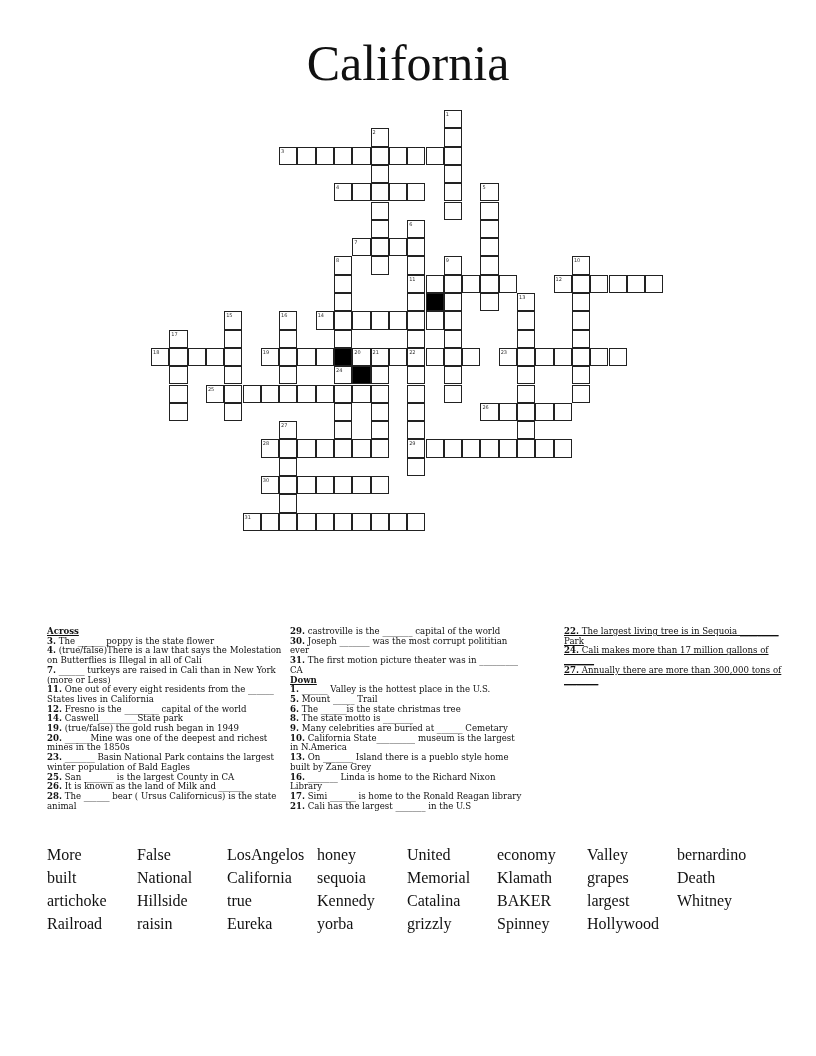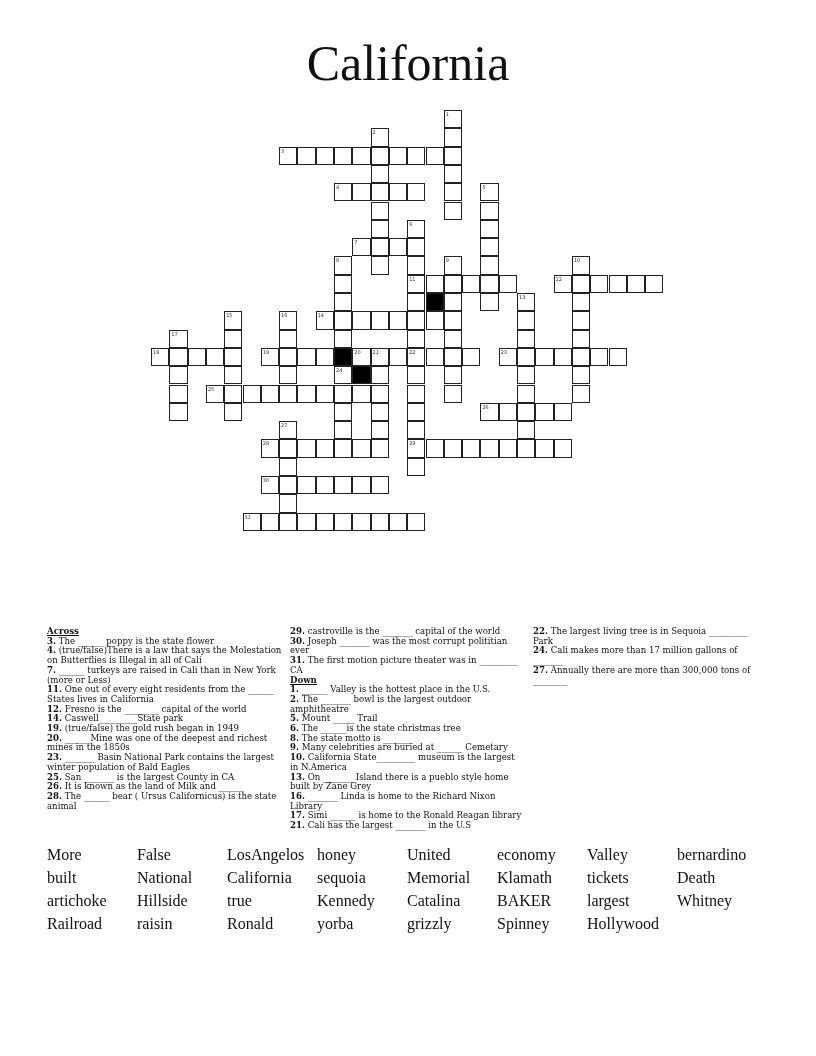--- a/index.html
+++ b/index.html
@@ -7,21 +7,21 @@
   .title { position: absolute; top: 34px; left: 0; width: 816px; text-align: center; font-family: "Liberation Serif", serif; font-size: 50px; }
   .grid { position: absolute; left: 151px; top: 110px; width: 520px; height: 460px; }
   .cell { position: absolute; width: 18.3px; height: 18.3px; box-sizing: border-box; border: 1px solid #222; background: #fff; }
   .cell.black { background: #000; }
   .cell .num { position: absolute; top: 0px; left: 1px; font-size: 5px; line-height: 6px; font-family: "DejaVu Sans", sans-serif; color: #333; }
   .clues { position: absolute; top: 627px; font-size: 8.6px; line-height: 9.7px; font-family: "DejaVu Serif", serif; }
   .clues .hdr { font-weight: bold; text-decoration: underline; }
   .clues .clue b { font-weight: bold; }
   .col1 { left: 47px; width: 236px; }
   .col2 { left: 290px; width: 235px; }
-  .col3 { left: 533px; width: 230px; }
+  .col3 { left: 564px; width: 230px; text-decoration: underline; }
   .wordbank { position: absolute; top: 843px; left: 47px; width: 730px; font-family: "Liberation Serif", serif; }
   .wb-title { font-size: 17px; font-weight: bold; text-decoration: underline; height: 22px; }
   .wb-grid { display: grid; grid-template-columns: repeat(8, 90px); font-size: 16px; line-height: 23px; }
 </style>
 </head>
 <body>
 
 <div class="title">California</div>
 
 <div class="grid" id="grid">
@@ -282,21 +282,20 @@
     <div class="clue"><b>25.</b> San _______ is the largest County in CA</div>
     <div class="clue"><b>26.</b> It is known as the land of Milk and ______</div>
     <div class="clue"><b>28.</b> The ______ bear ( Ursus Californicus) is the state animal</div>
   </div>
 <div class="clues col2" id="clues-col2">
     <div class="clue"><b>29.</b> castroville is the _______ capital of the world</div>
     <div class="clue"><b>30.</b> Joseph _______ was the most corrupt polititian ever</div>
     <div class="clue"><b>31.</b> The first motion picture theater was in _________ CA</div>
     <div class="hdr">Down</div>
     <div class="clue"><b>1.</b> ______ Valley is the hottest place in the U.S.</div>
-    <div class="clue"><b>2.</b> The _______ bowl is the largest outdoor amphitheatre</div>
     <div class="clue"><b>5.</b> Mount _____ Trail</div>
     <div class="clue"><b>6.</b> The ______is the state christmas tree</div>
     <div class="clue"><b>8.</b> The state motto is _______</div>
     <div class="clue"><b>9.</b> Many celebrities are buried at ______ Cemetary</div>
     <div class="clue"><b>10.</b> California State_________ museum is the largest in N.America</div>
     <div class="clue"><b>13.</b> On _______ Island there is a pueblo style home built by Zane Grey</div>
     <div class="clue"><b>16.</b> _______ Linda is home to the Richard Nixon Library</div>
     <div class="clue"><b>17.</b> Simi ______ is home to the Ronald Reagan library</div>
     <div class="clue"><b>21.</b> Cali has the largest _______ in the U.S</div>
   </div>
@@ -315,31 +314,31 @@
       <div>United</div>
       <div>economy</div>
       <div>Valley</div>
       <div>bernardino</div>
       <div>built</div>
       <div>National</div>
       <div>California</div>
       <div>sequoia</div>
       <div>Memorial</div>
       <div>Klamath</div>
-      <div>tickets</div>
+      <div>grapes</div>
       <div>Death</div>
       <div>artichoke</div>
       <div>Hillside</div>
       <div>true</div>
       <div>Kennedy</div>
       <div>Catalina</div>
       <div>BAKER</div>
       <div>largest</div>
       <div>Whitney</div>
       <div>Railroad</div>
       <div>raisin</div>
-      <div>Ronald</div>
+      <div>Eureka</div>
       <div>yorba</div>
       <div>grizzly</div>
       <div>Spinney</div>
       <div>Hollywood</div>
     </div>
 </div>
 
 </body></html>

